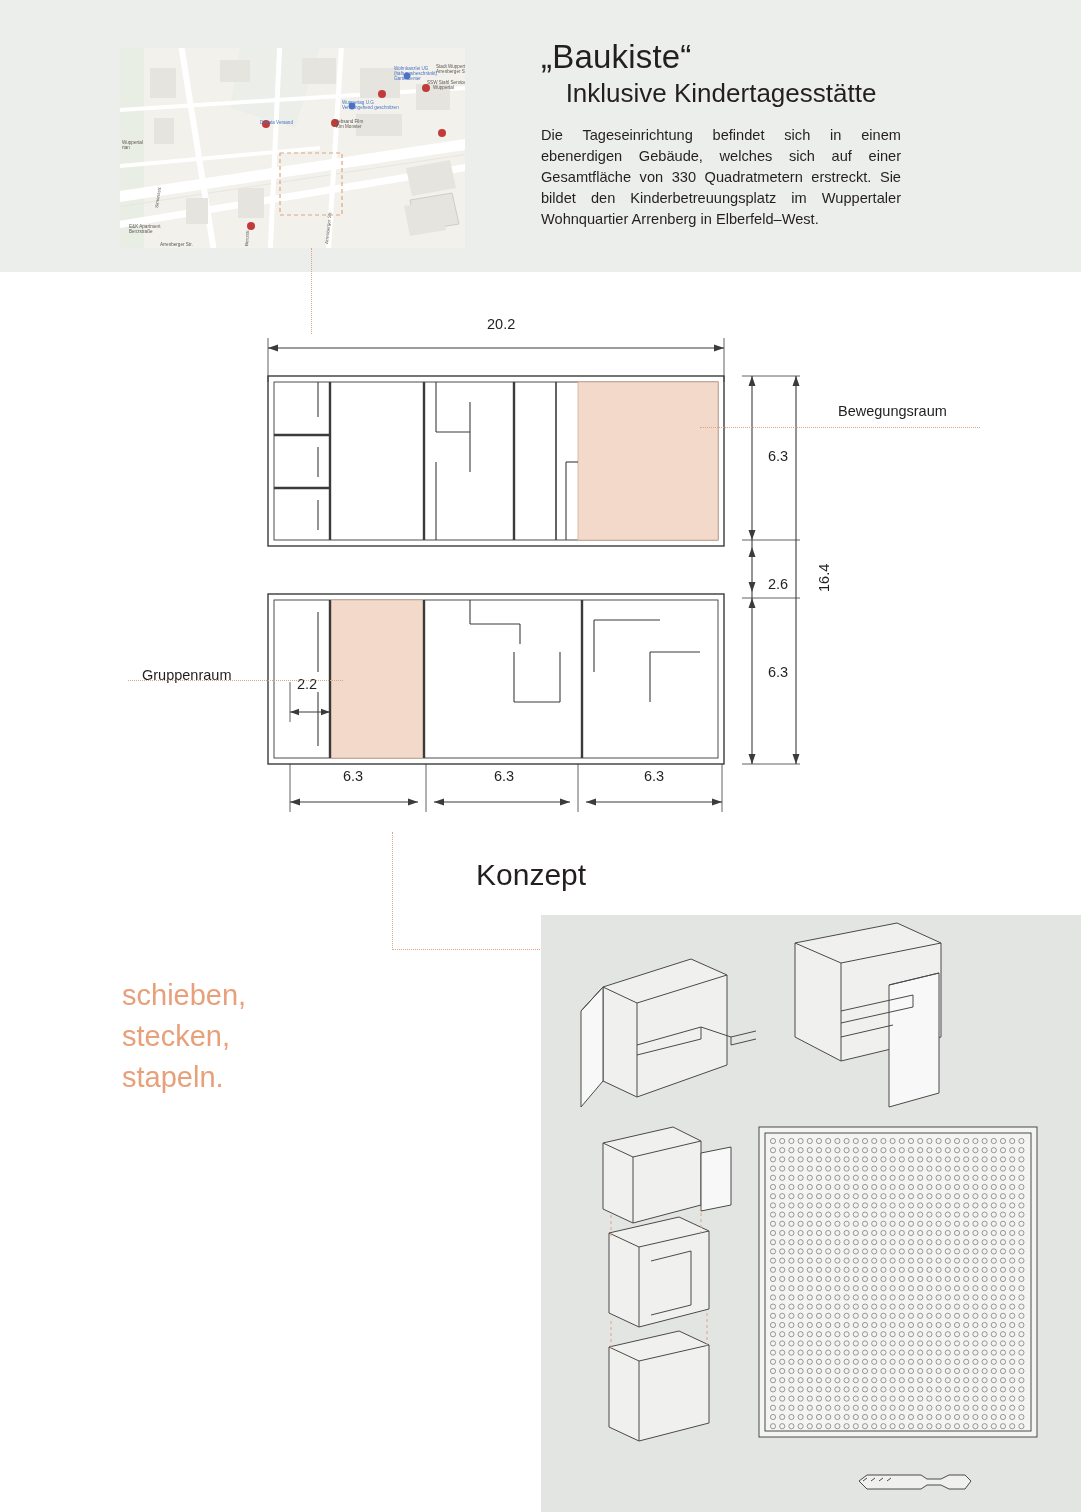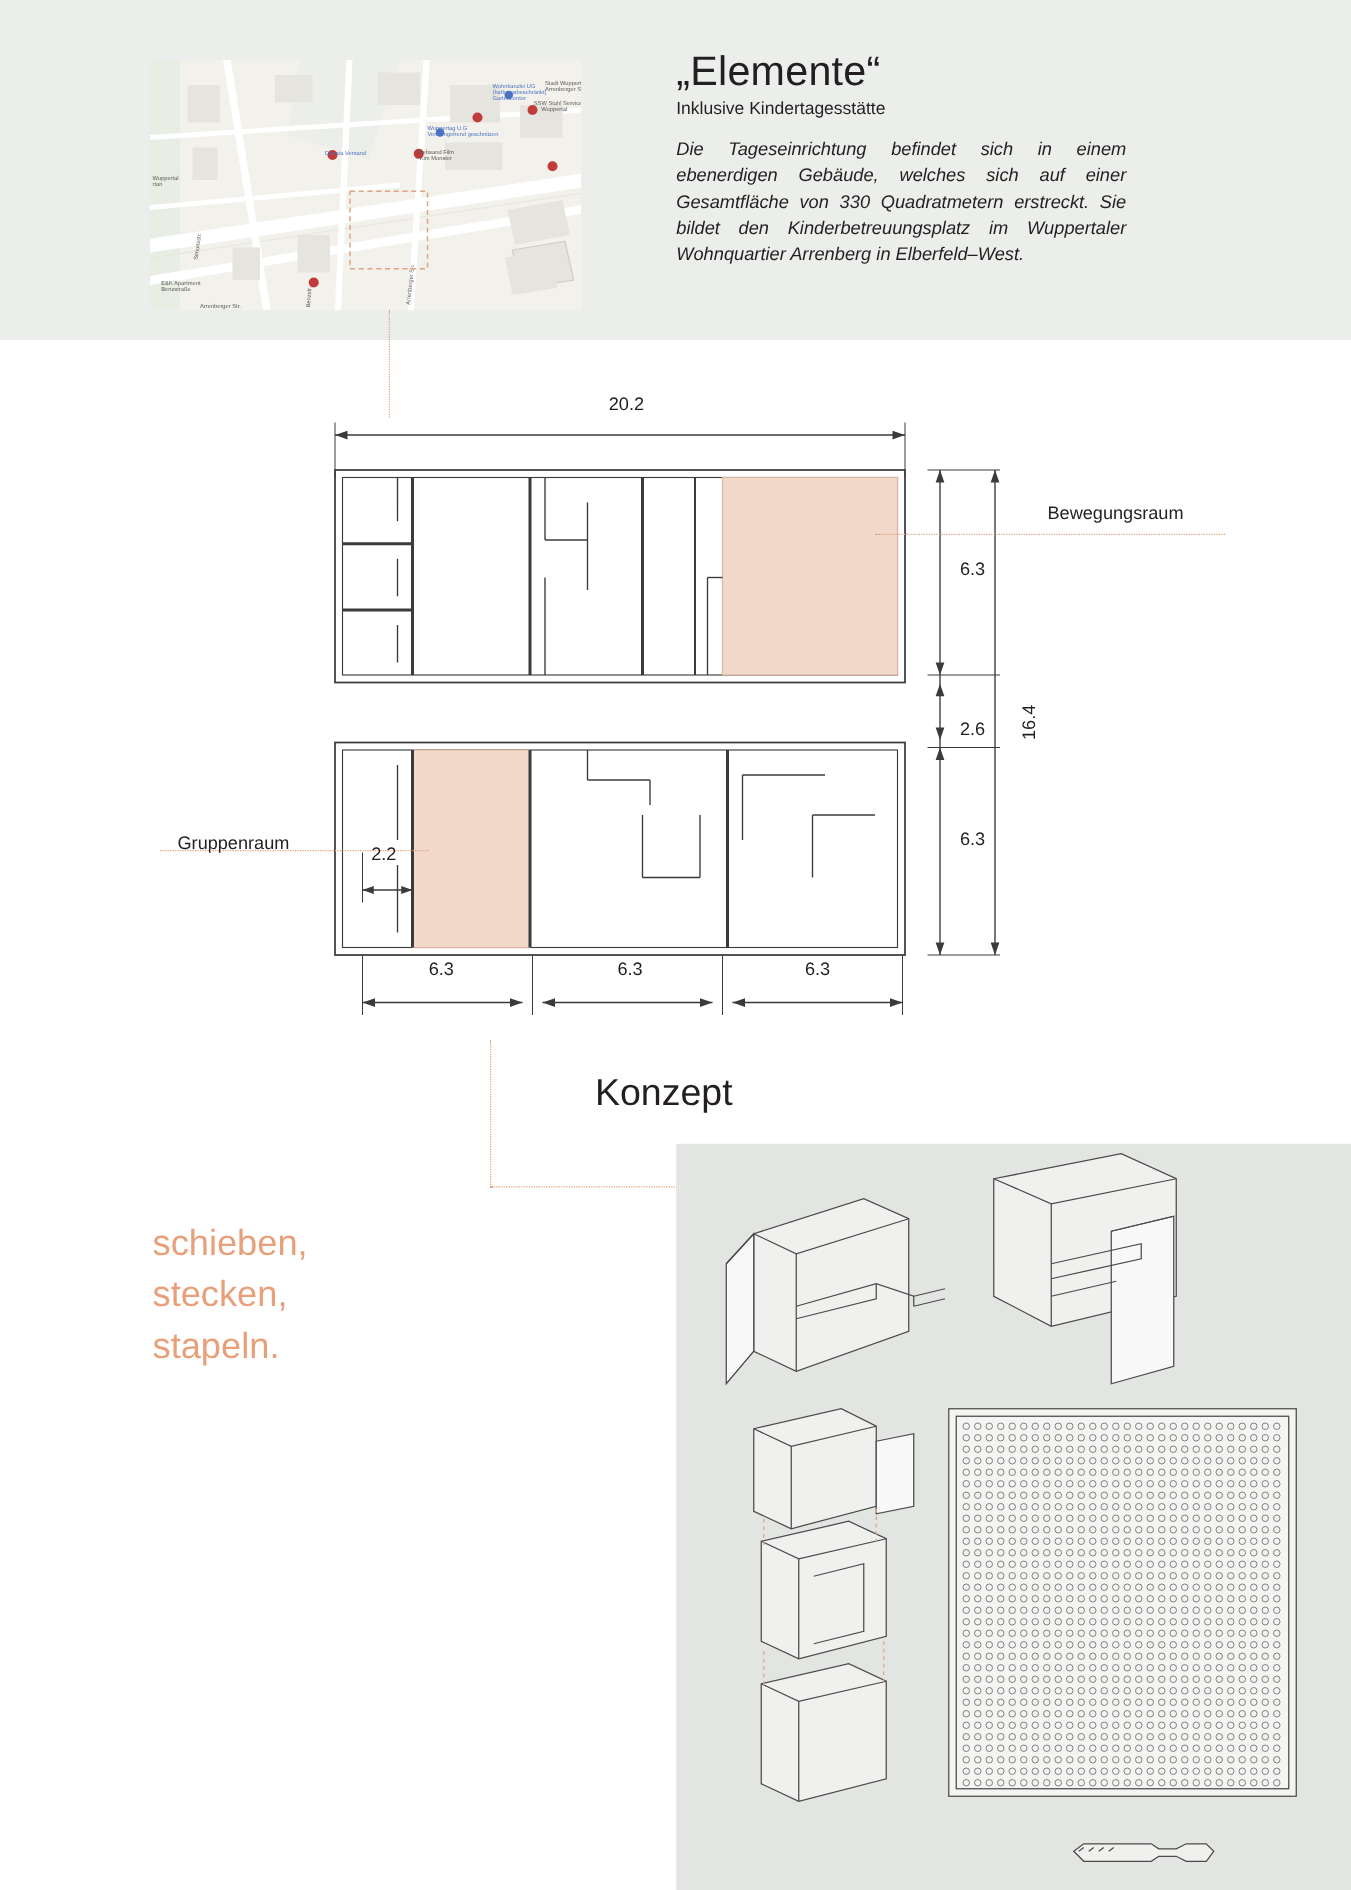--- a/index.html
+++ b/index.html
@@ -39,32 +39,32 @@
     width: 360px;
   }
   .doc-title {
     font-size: 33px;
     font-weight: 400;
     letter-spacing: 0.2px;
     margin: 0;
     color: #231f20;
   }
   .doc-subtitle {
-    font-size: 14px;
+    font-size: 26px;
     font-weight: 400;
     margin: 2px 0 16px 0;
     color: #231f20;
+    text-align: center;
   }
   .doc-paragraph {
     font-size: 14.6px;
     line-height: 21px;
     text-align: justify;
     margin: 14px 0 0 0;
     color: #231f20;
-    font-style: italic;
   }
 
   
   .dotline-v {
     position: absolute;
     border-left: 1.5px dotted #e0a482;
   }
   .dotline-h {
     position: absolute;
     border-top: 1.5px dotted #e0a482;
@@ -212,21 +212,21 @@
       <text x="40" y="198">Arrenberger Str.</text>
       <text x="208" y="196" transform="rotate(-84 208 196)">Arrenberger Str.</text>
       <text x="128" y="198" transform="rotate(-86 128 198)">Benzstr.</text>
     </g>
 
     <rect x="160" y="105" width="62" height="62" fill="none" stroke="#e0a482" stroke-width="1.2" stroke-dasharray="4 3"></rect>
   </svg>
 </div>
 
 <div class="title-block">
-  <h1 class="doc-title">„Elemente“</h1>
+  <h1 class="doc-title">„Baukiste“</h1>
   <div class="doc-subtitle">Inklusive Kindertagesstätte</div>
   <p class="doc-paragraph">Die Tageseinrichtung befindet sich in einem ebenerdigen Gebäude, welches sich auf einer Gesamtfläche von 330 Quadratmetern erstreckt. Sie bildet den Kinderbetreuungsplatz im Wuppertaler Wohnquartier Arrenberg in Elberfeld–West.</p>
 </div>
 
 <div class="dotline-v" style="left:311px; top:248px; height:86px;"></div>
 
 <div class="plan-wrap">
   <svg width="1081" height="560" viewBox="0 0 1081 560">
     <g stroke="#3b3b3b" fill="none" stroke-width="1.1">
 

